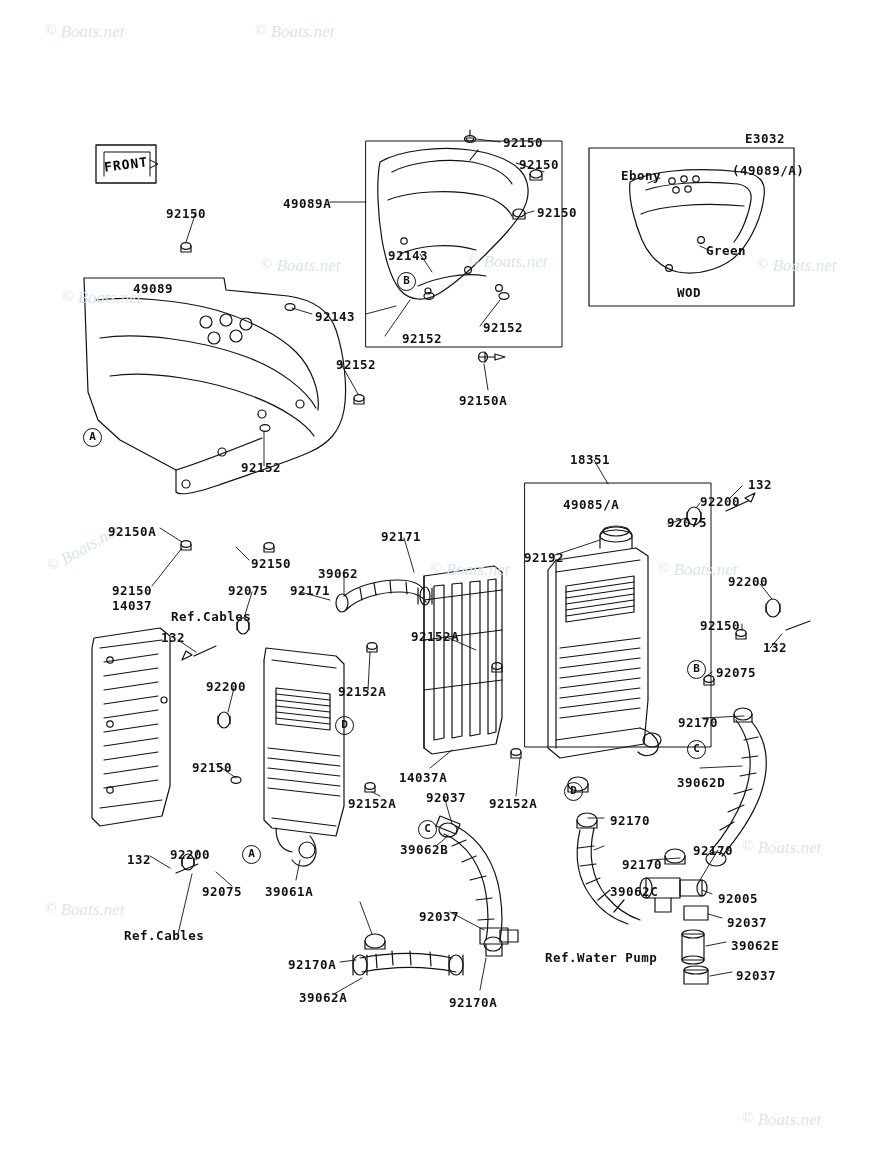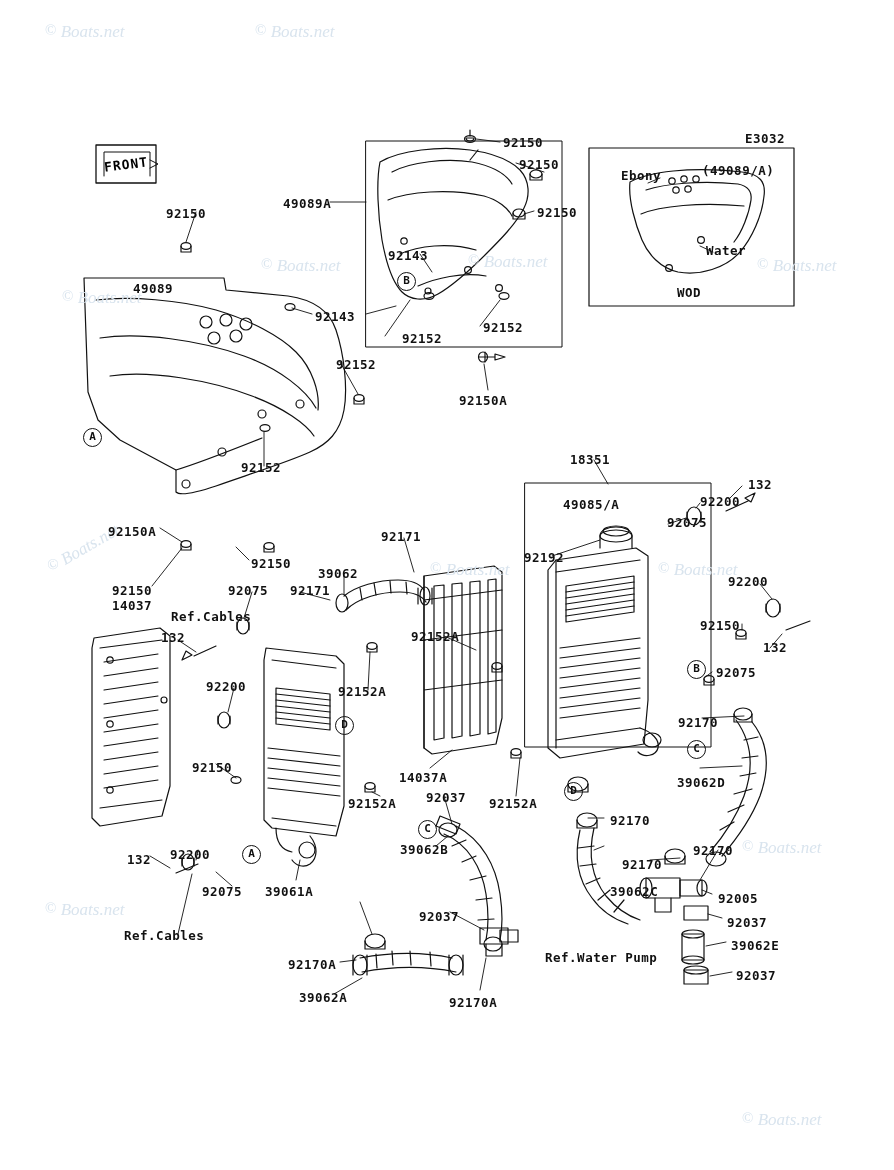--- a/index.html
+++ b/index.html
@@ -355,23 +355,23 @@
         <path d="M340 962 L356 960"></path>
         <path d="M334 994 L362 978"></path>
         <path d="M480 990 L486 958"></path>
         <path d="M372 934 L360 902"></path>
       </g>
     </g>
   </svg>
 
   <div class="front-txt">FRONT</div>
 
-  <div class="label" style="left:702px; top:163px;">(49089/A)</div>
+  <div class="label" style="left:732px; top:163px;">(49089/A)</div>
   <div class="label" style="left:605px; top:168px;margin-left:16px;">Ebony</div>
-  <div class="label" style="left:706px; top:243px;">Water</div>
+  <div class="label" style="left:706px; top:243px;">Green</div>
   <div class="label" style="left:677px; top:285px;">WOD</div>
 
   <div class="wm" style="left:45px; top:22px;"><span class="c">©</span> Boats.net</div>
   <div class="wm" style="left:255px; top:22px;"><span class="c">©</span> Boats.net</div>
   <div class="wm" style="left:62px; top:288px;"><span class="c">©</span> Boats.net</div>
   <div class="wm" style="left:261px; top:256px;"><span class="c">©</span> Boats.net</div>
   <div class="wm" style="left:468px; top:252px;"><span class="c">©</span> Boats.net</div>
   <div class="wm" style="left:757px; top:256px;"><span class="c">©</span> Boats.net</div>
   <div class="wm rot" style="left:44px; top:560px;"><span class="c">©</span> Boats.net</div>
   <div class="wm" style="left:430px; top:560px;"><span class="c">©</span> Boats.net</div>

